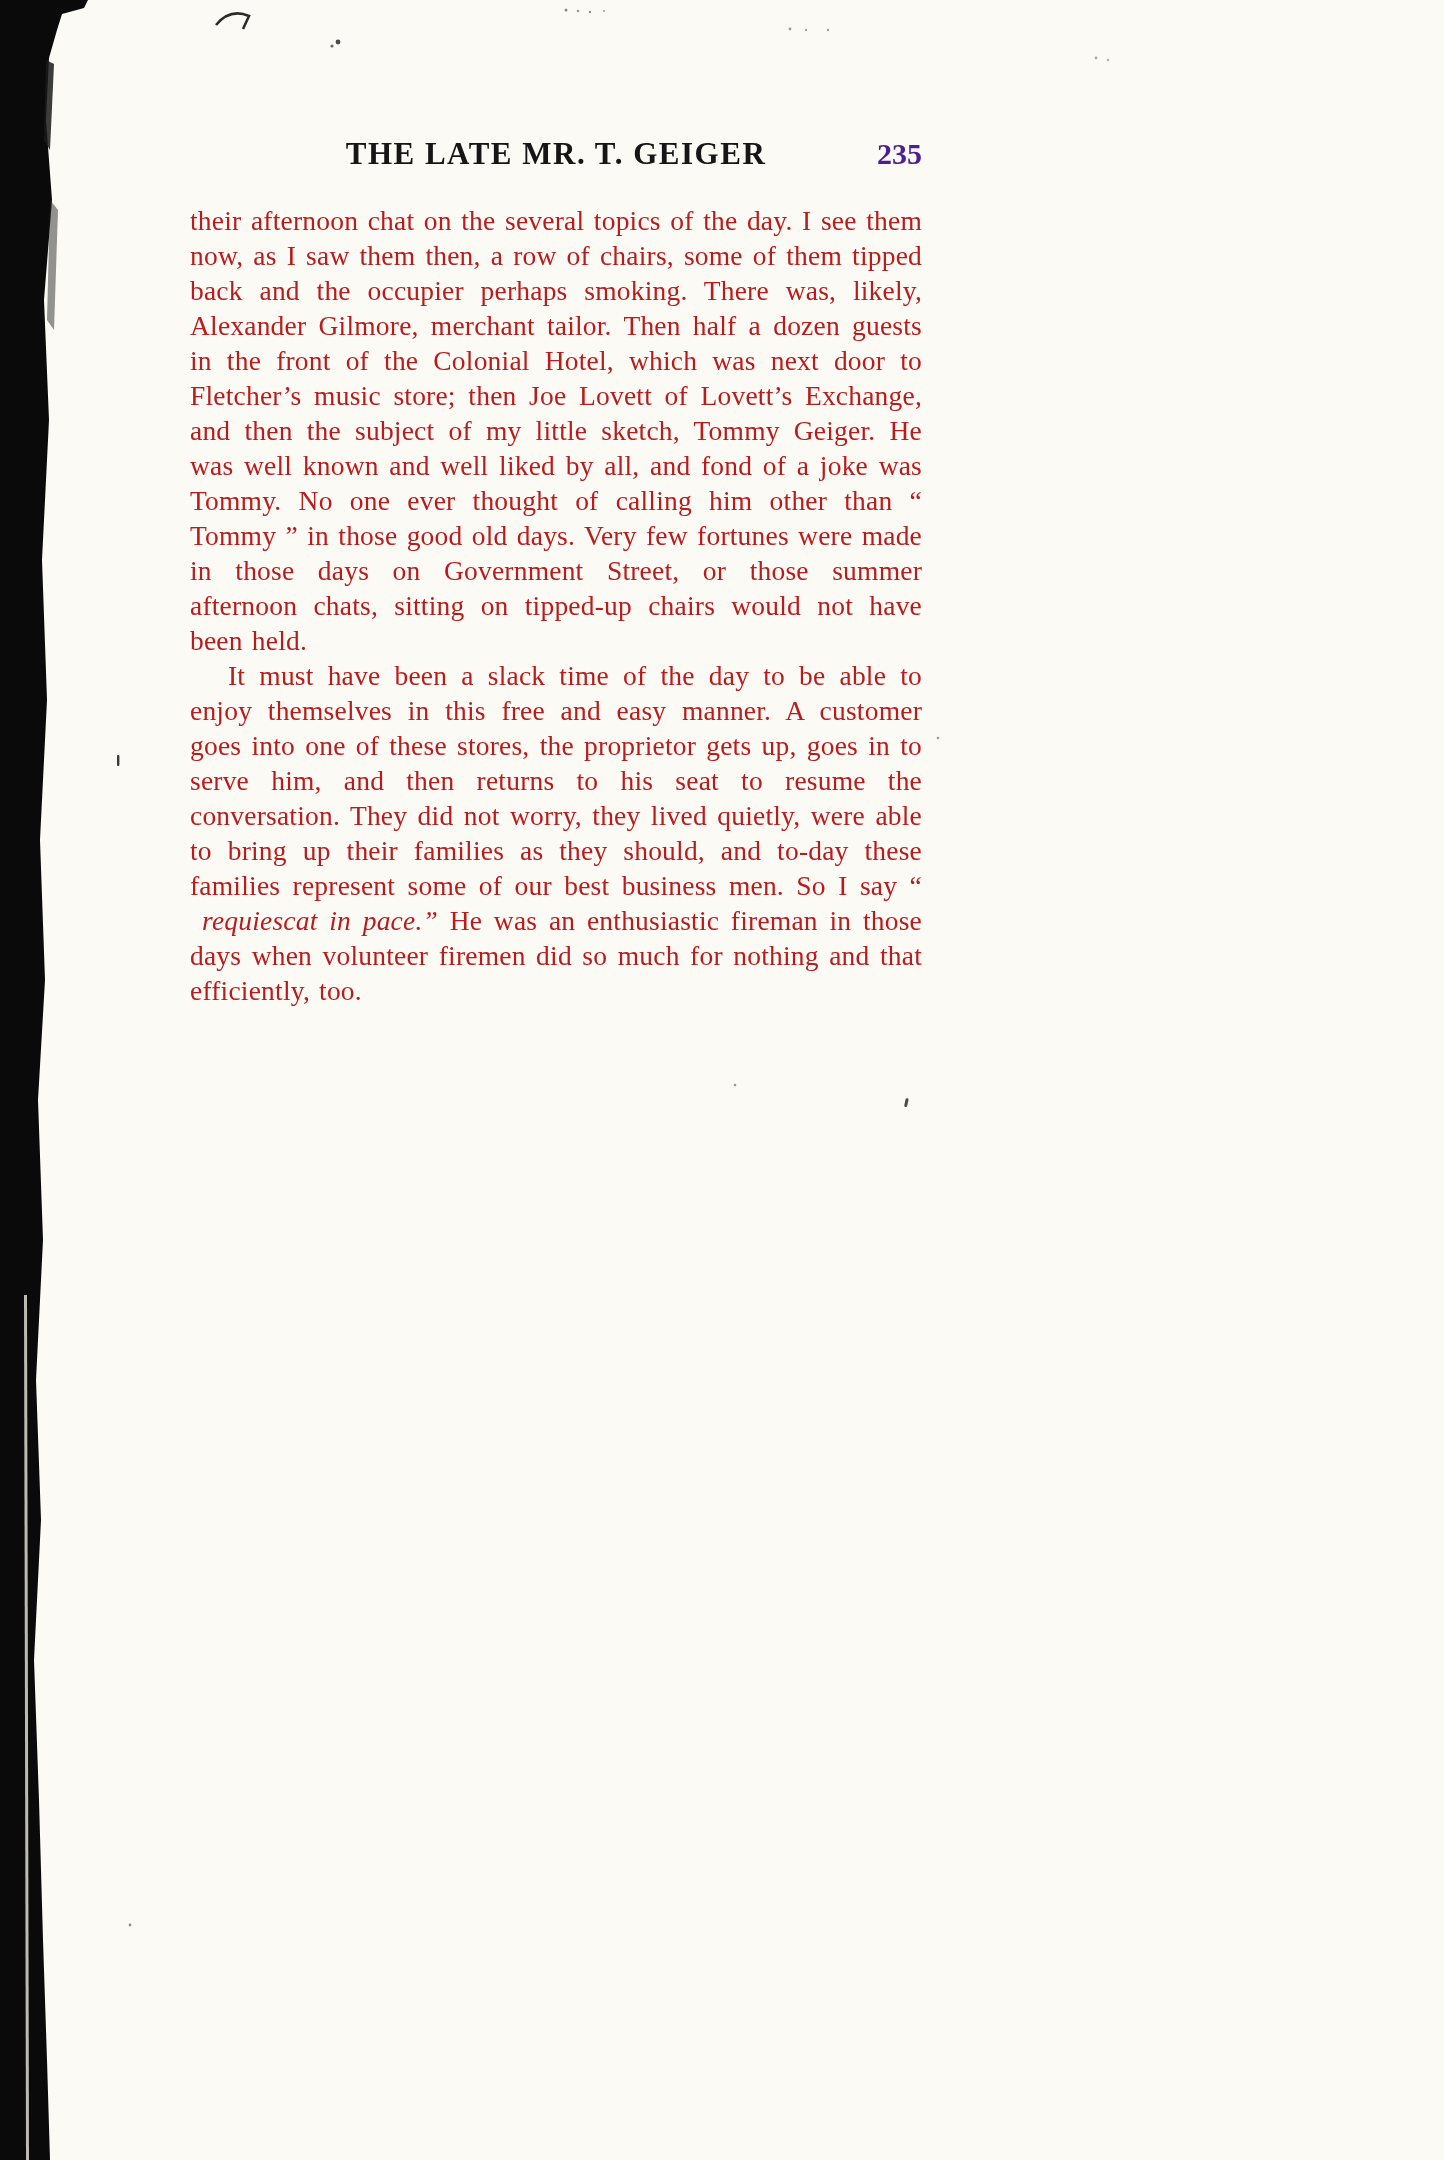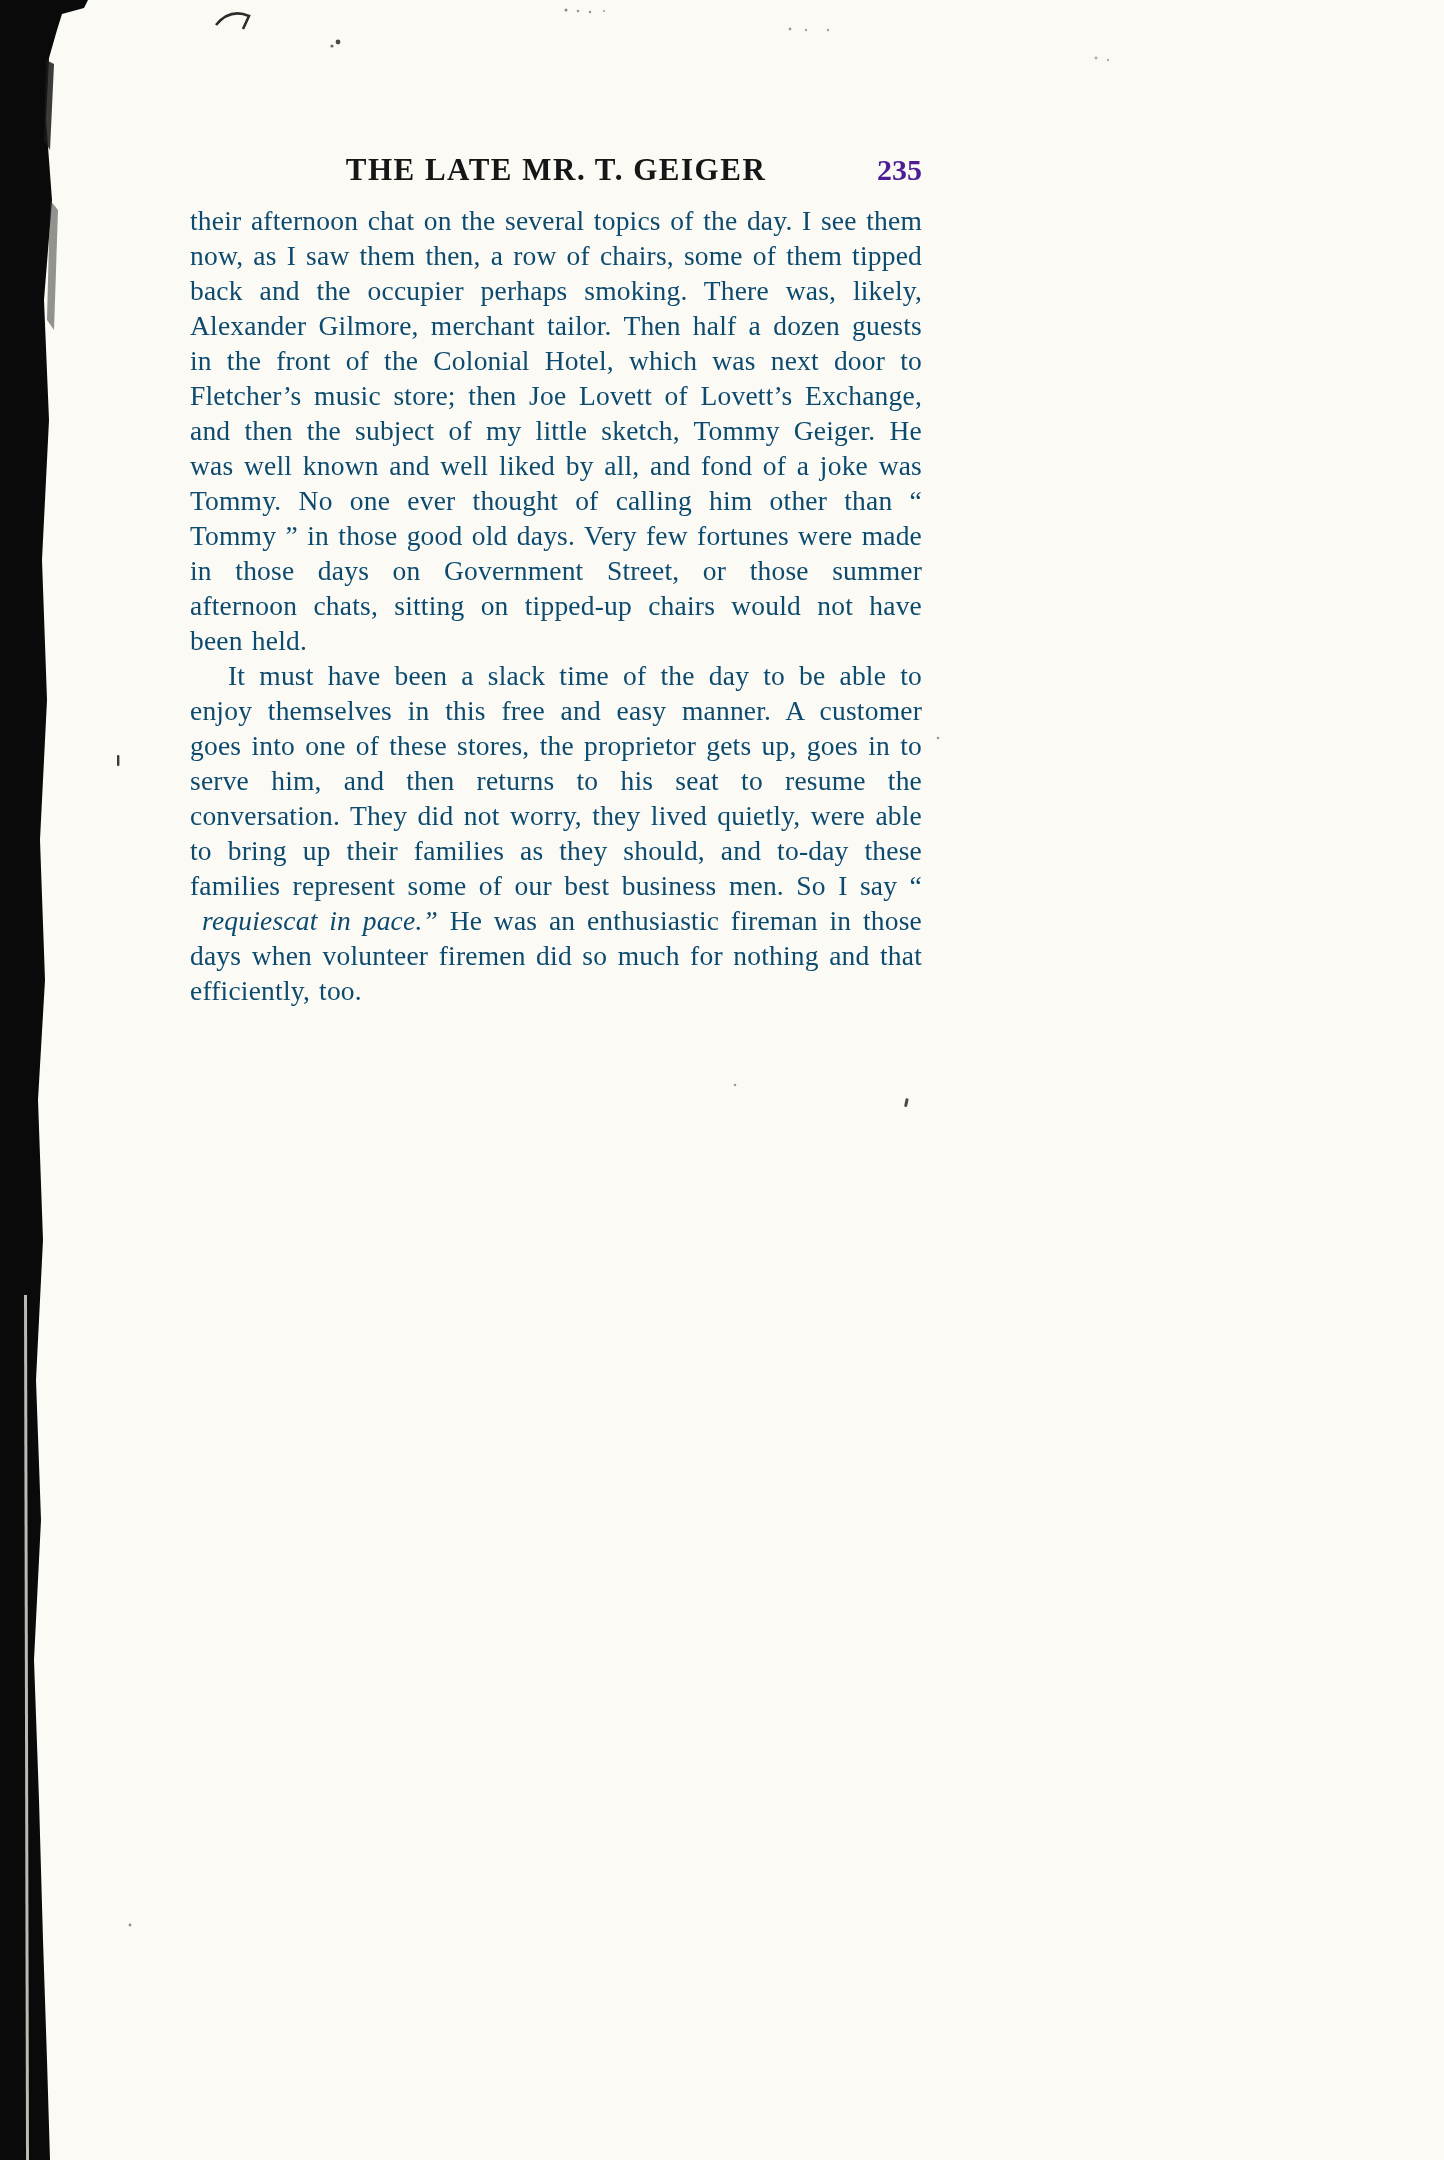--- a/index.html
+++ b/index.html
@@ -30,21 +30,20 @@
     left: 0;
     top: 0;
     pointer-events: none;
   }
   .header {
     position: absolute;
     left: 190px;
     top: 136px;
     width: 732px;
     height: 44px;
-    margin-top: 16px;
   }
   .header .title {
     display: block;
     text-align: center;
     font-size: 31px;
     letter-spacing: 1.5px;
     font-weight: 700;
     color: #161616;
   }
   .header .pagenum {
@@ -61,21 +60,21 @@
     top: 203px;
     width: 732px;
   }
   .textblock p {
     margin: 0;
     font-size: 27.5px;
     line-height: 35px;
     text-align: justify;
     word-spacing: 2px;
     letter-spacing: 0.2px;
-    color: #0c4a6e;
+    color: #b91c1c;
   }
   .textblock p.indent {
     text-indent: 38px;
   }
   .textblock em {
     font-style: italic;
     margin-left: 12px;
   }
 </style>
 </head>

